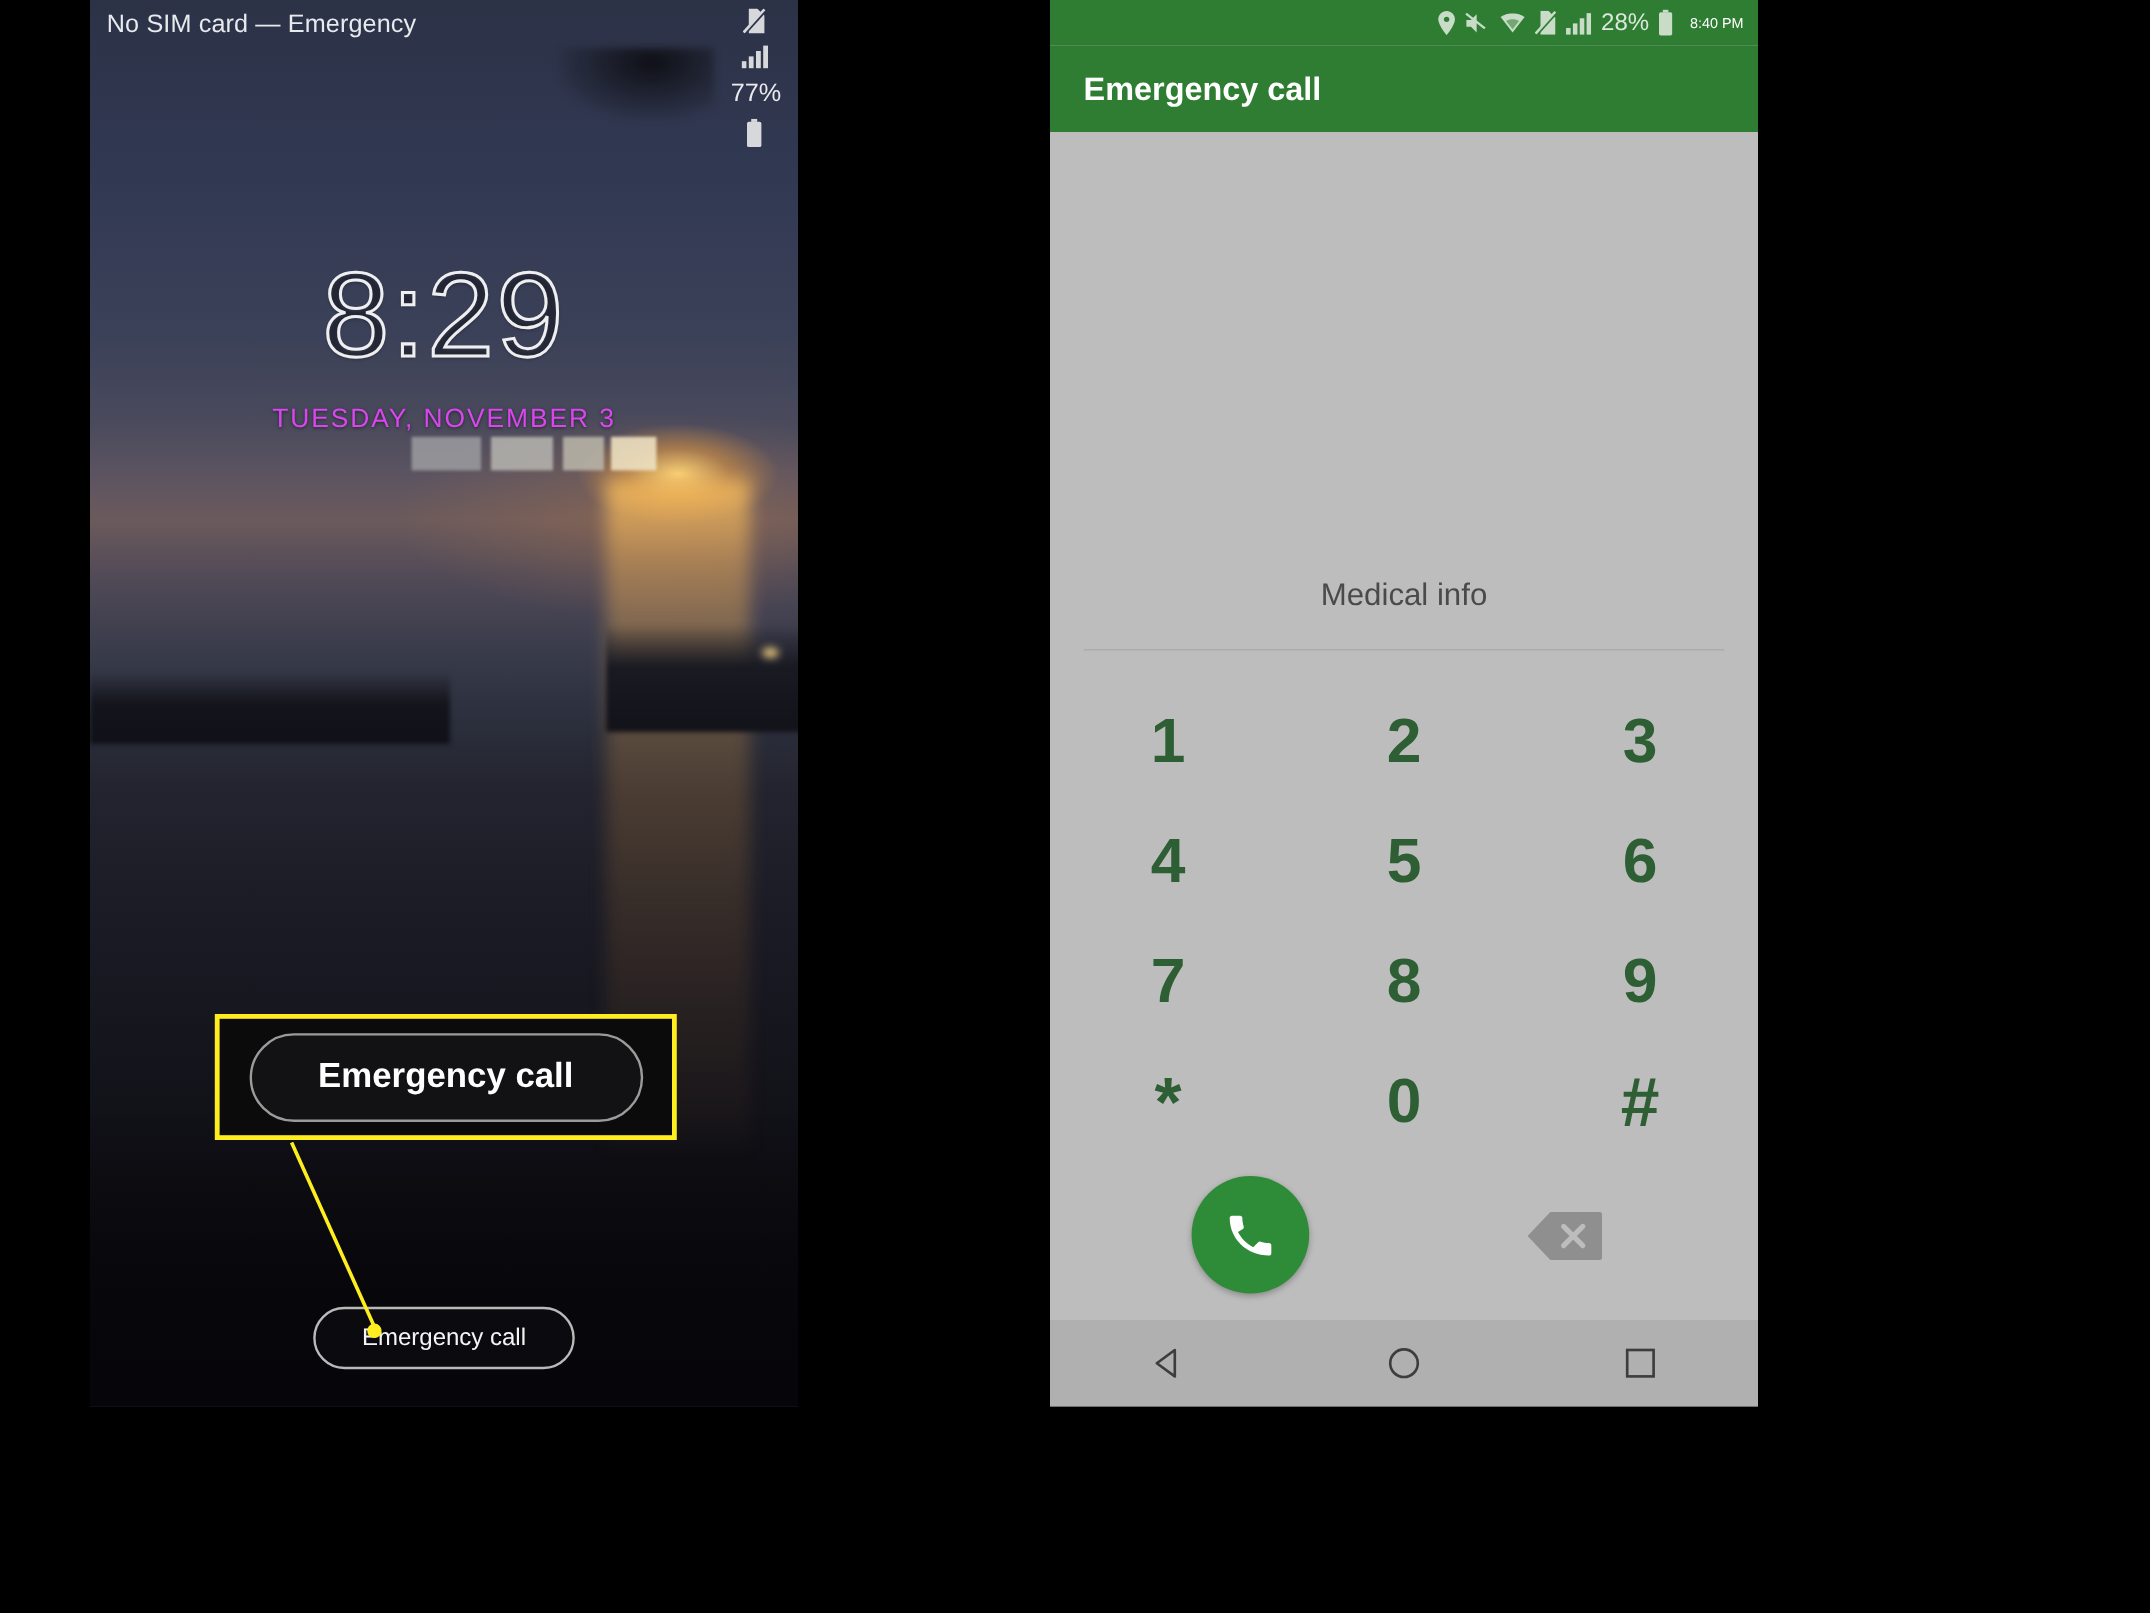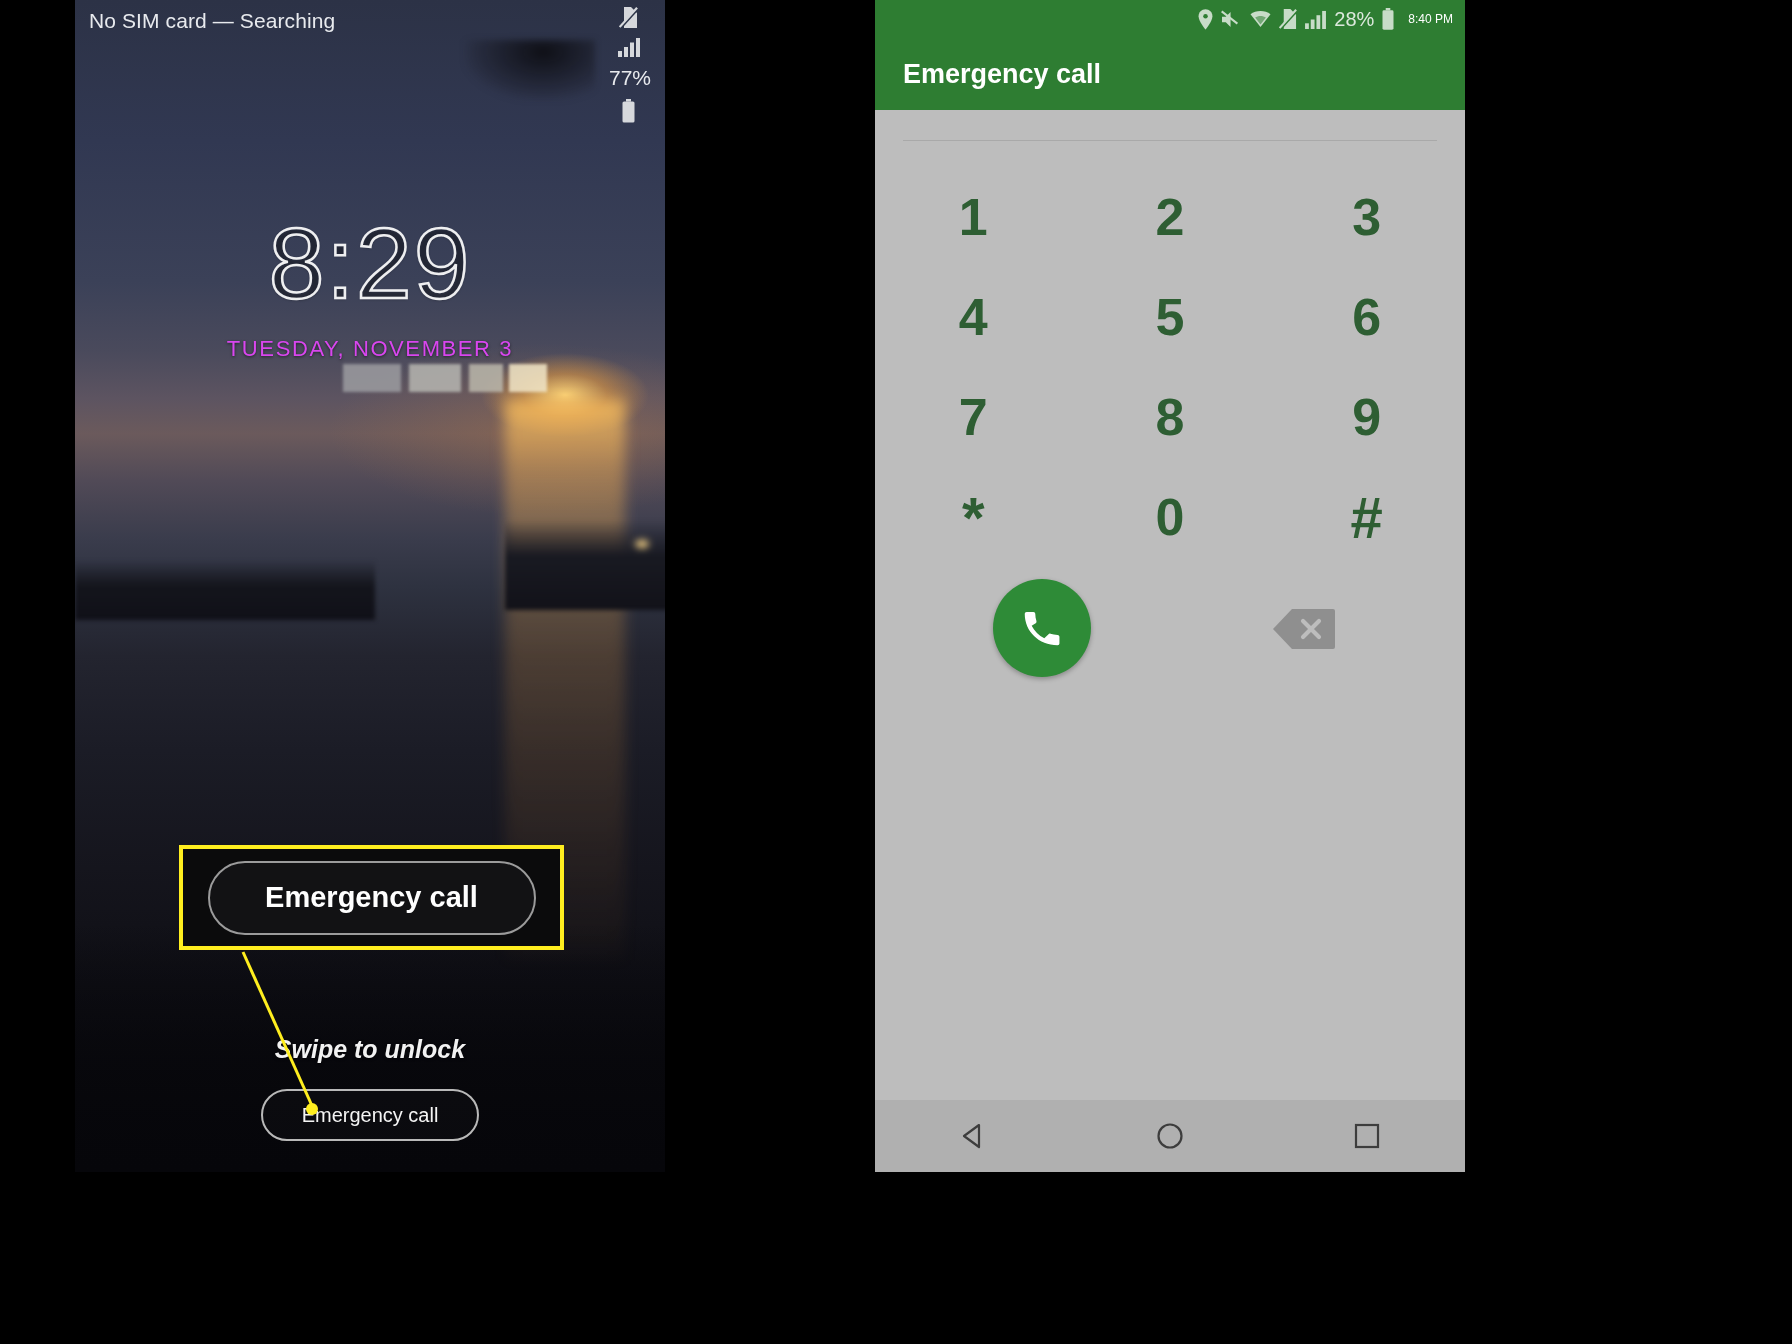--- a/index.html
+++ b/index.html
@@ -192,21 +192,21 @@
   <div class="phone-left">
     <div class="wallpaper">
       <div class="tree"></div>
       <div class="moon-trail"></div>
       <div class="land-left"></div>
       <div class="land-right"></div>
       <div class="water-dark-bottom"></div>
     </div>
 
     <div class="statusbar-left">
-      <span class="sb-left-text">No SIM card — Searching</span>
+      <span class="sb-left-text">No SIM card — Emergency</span>
       <span class="sb-left-icons">
         <svg width="16" height="22" viewBox="0 0 16 22">
           <path class="icon-gray" d="M8 0C3.9 0 .6 3.3.6 7.4C.6 12.9 8 21.6 8 21.6S15.4 12.9 15.4 7.4C15.4 3.3 12.1 0 8 0z"></path>
           <circle cx="8" cy="7.4" r="2.4" fill="#2b3347"></circle>
         </svg>
         <svg width="22" height="20" viewBox="0 0 22 20">
           <path class="icon-gray" d="M1 7h4l5-5v16l-5-5H1z"></path>
           <rect class="icon-gray" x="1" y="0.5" width="21" height="2.1" transform="rotate(38 1 1)"></rect>
         </svg>
         <svg width="22" height="18" viewBox="0 0 22 18">
@@ -238,21 +238,20 @@
 
     <div class="callout-box">
       <div class="callout-pill">Emergency call</div>
     </div>
 
     <svg class="leader-svg">
       <line x1="168" y1="952" x2="238" y2="1108" stroke="#ffee1f" stroke-width="3"></line>
       <circle cx="237" cy="1109" r="6" fill="#ffee1f"></circle>
     </svg>
 
-    <div class="swipe-text">Swipe to unlock</div>
     <div class="emergency-pill-bottom">Emergency call</div>
   </div>
 
   <div class="phone-right">
 
     <div class="statusbar-right">
       <span class="sb-right-icons">
         <svg width="15" height="21" viewBox="0 0 16 22">
           <path class="icon-green" d="M8 0C3.9 0 .6 3.3.6 7.4C.6 12.9 8 21.6 8 21.6S15.4 12.9 15.4 7.4C15.4 3.3 12.1 0 8 0z"></path>
           <circle cx="8" cy="7.4" r="2.4" fill="#2e7d32"></circle>
@@ -283,20 +282,21 @@
         </svg>
         <span class="sb-right-time">8:40 PM</span>
       </span>
     </div>
 
     <div class="appbar">
       <span>Emergency call</span>
     </div>
 
     <div class="dialer-body">
+      <div class="medical-info">Medical info</div>
       <div class="medical-divider"></div>
 
       <div class="keypad">
         <div class="key">1</div>
         <div class="key">2</div>
         <div class="key">3</div>
         <div class="key">4</div>
         <div class="key">5</div>
         <div class="key">6</div>
         <div class="key">7</div>

